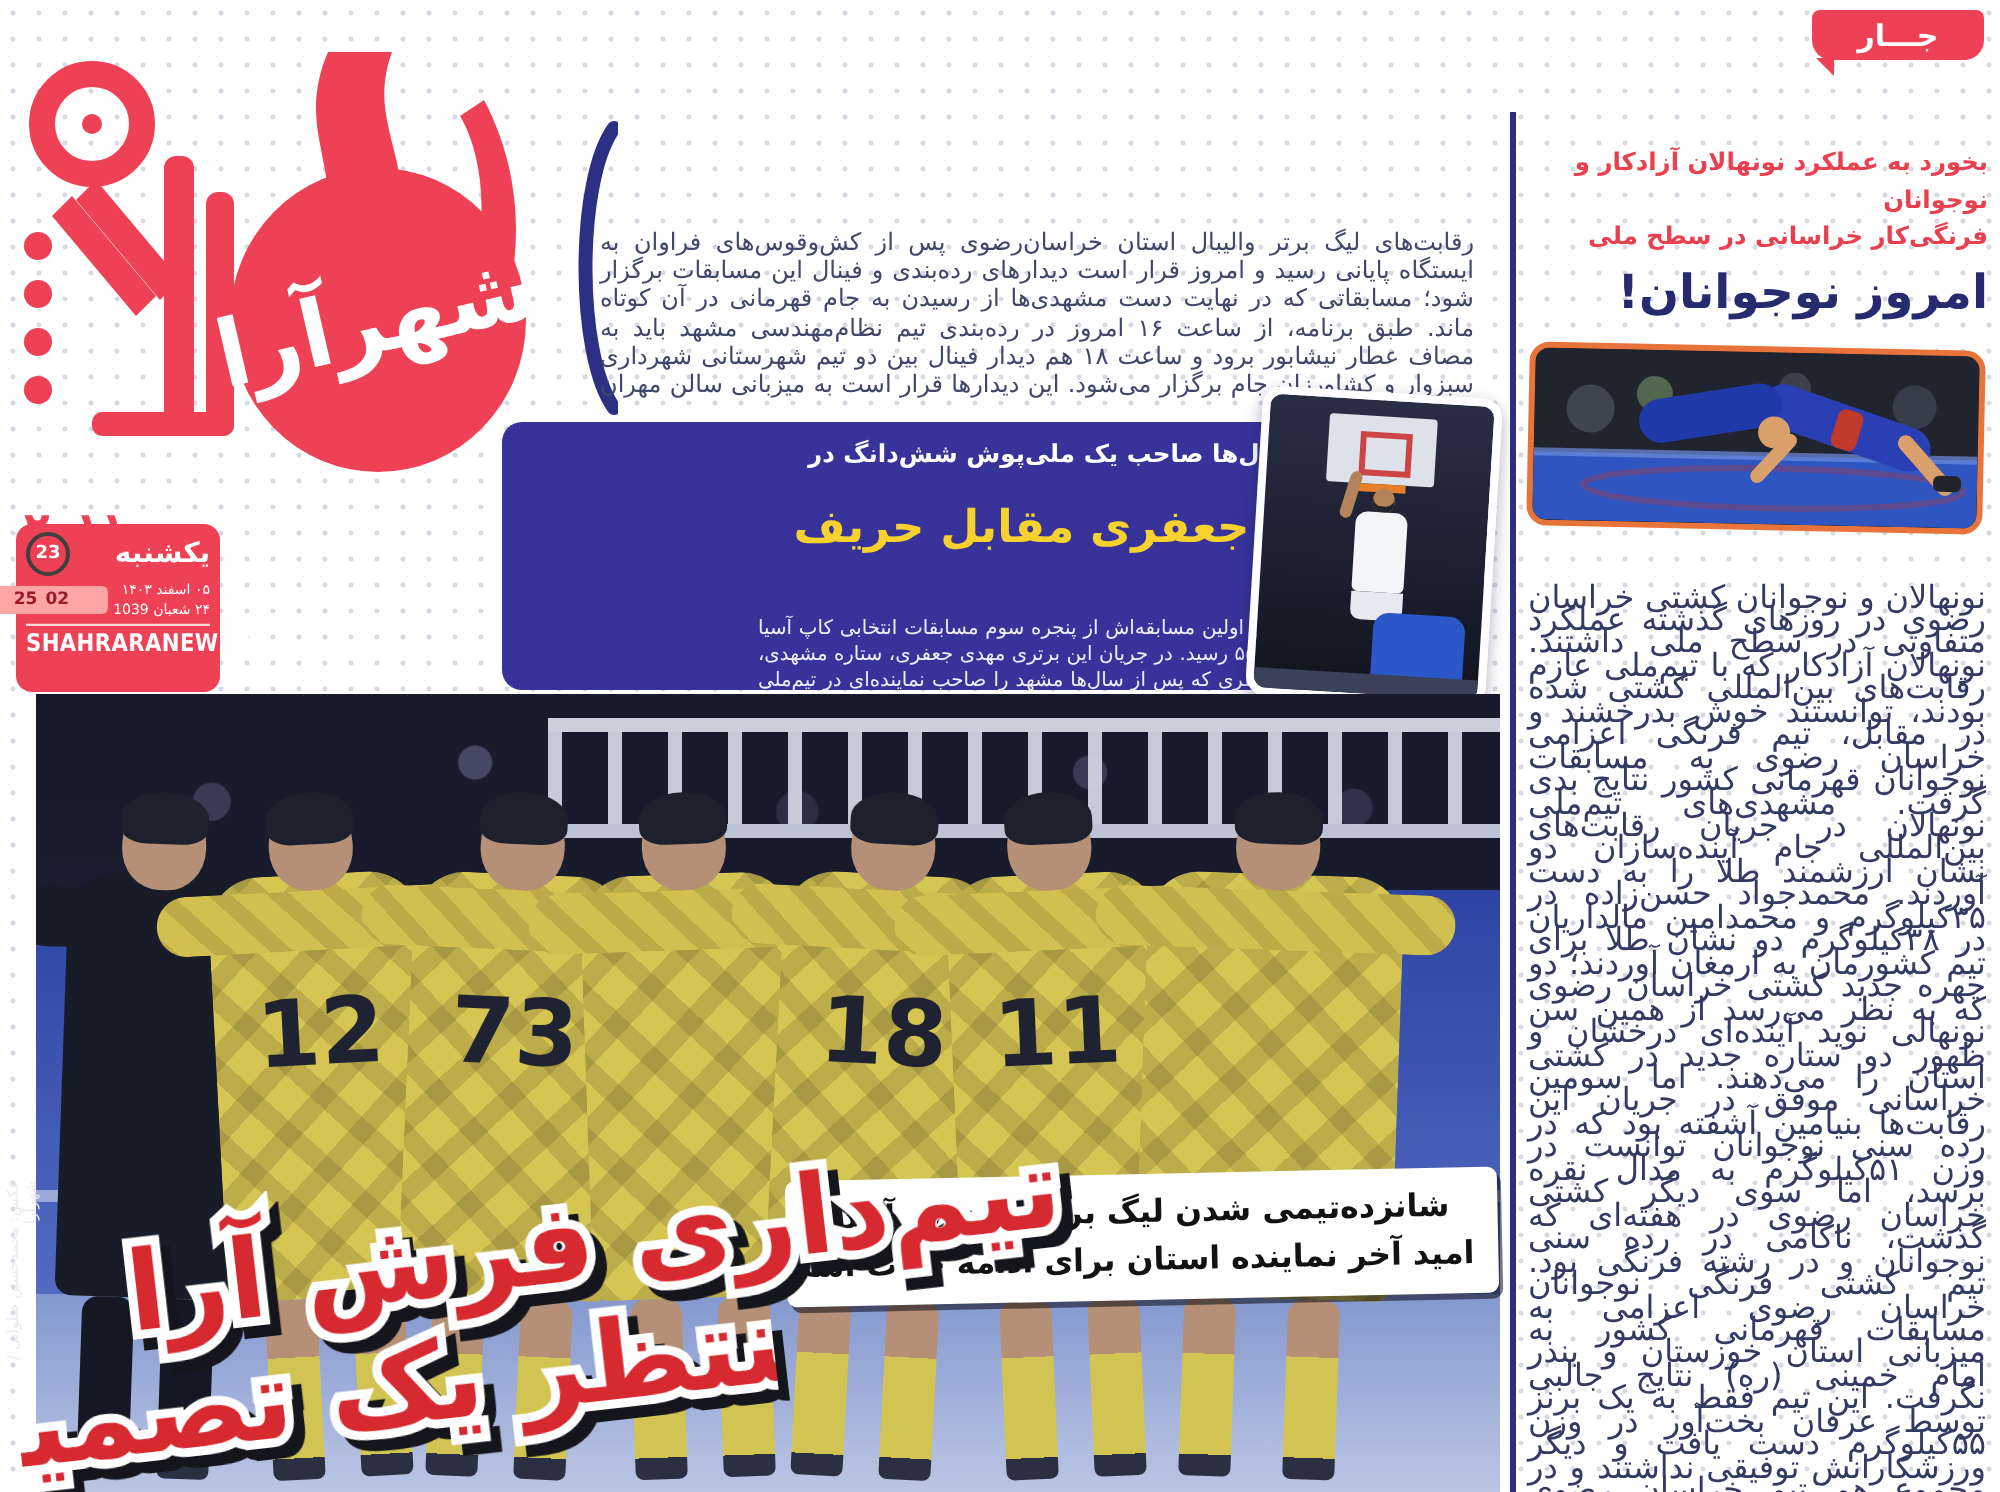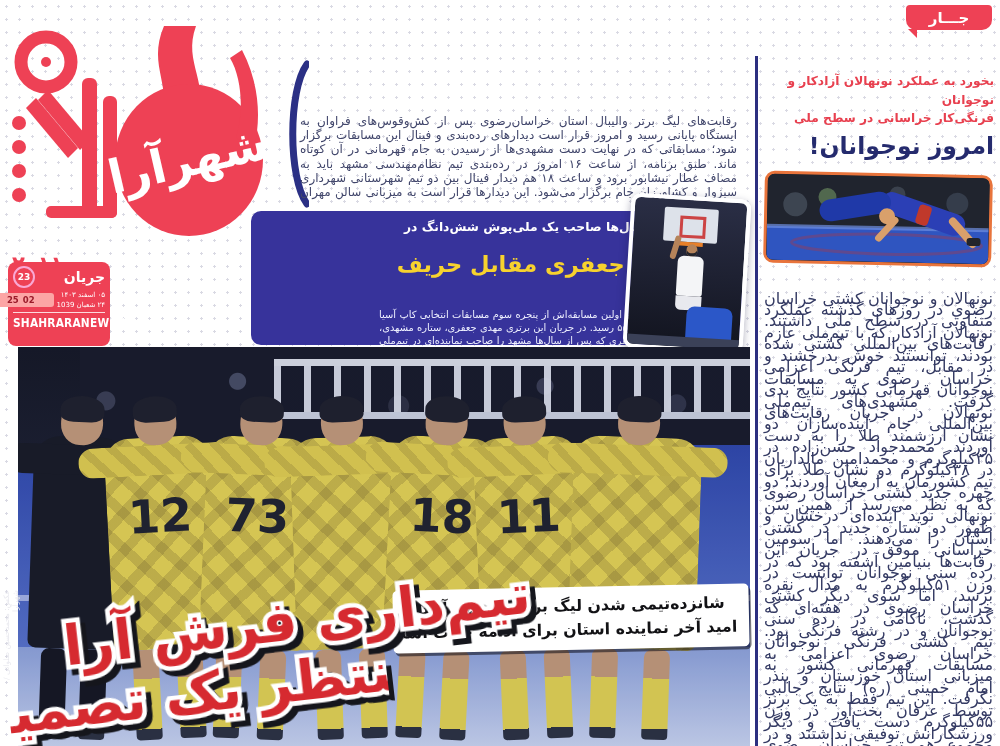--- a/index.html
+++ b/index.html
@@ -17,21 +17,21 @@
   
   .logo-wrap { position:absolute; left:6px; top:20px; width:258px; height:218px; }
   .edition { position:absolute; left:12px; top:252px; width:150px; color:#ee4155;
              font-size:21px; font-weight:bold; letter-spacing:17px; }
 
   
   .date-box { position:absolute; left:8px; top:262px; width:102px; height:84px; background:#ee4155;
               border-radius:8px; color:#fff; padding:4px 5px 3px; }
   .db-row1 { display:flex; flex-direction:row-reverse; align-items:center; justify-content:space-between; }
   .db-weekday { font-size:14px; font-weight:bold; }
-  .db-badge { width:22px; height:22px; border:2px solid #f9a8d4; border-radius:50%; font-size:9px; font-weight:bold;
+  .db-badge { width:22px; height:22px; border:2px solid #404040; border-radius:50%; font-size:9px; font-weight:bold;
               display:flex; align-items:center; justify-content:center; }
   .db-row2 { display:flex; flex-direction:row-reverse; align-items:center; gap:3px; margin-top:2px; }
   .db-dates { flex:1; direction:rtl; }
   .db-dates div { font-size:7px; line-height:10px; white-space:nowrap; letter-spacing:.5px; }
   .db-pgbox { background:#fca5a5; color:#9b1b2a; border-radius:3px; font-size:8.5px; font-weight:bold;
               padding:2px 19px; display:flex; gap:4px; }
   .db-site { border-top:1px solid rgba(255,255,255,.8); margin-top:3px; padding-top:2px; text-align:center;
              font-size:10.6px; font-weight:bold; letter-spacing:.2px; transform:scaleY(1.15); }
 
   
@@ -156,21 +156,21 @@
         <ellipse cx="183" cy="140" rx="74" ry="76"></ellipse>
         <path d="M236 30 C252 60 256 96 248 128 L230 118 C238 92 236 58 224 38 Z"></path>
       </g>
       <text x="182" y="156" text-anchor="middle" font-size="46" font-weight="bold" fill="#ffffff" transform="rotate(-13 182 140)">شهرآرا</text>
     </svg>
   </div>
   <div class="edition">۲۰۱۱</div>
 
   <div class="date-box">
     <div class="db-row1">
-      <span class="db-weekday">جریان</span>
+      <span class="db-weekday">یکشنبه</span>
       <span class="db-badge">23</span>
     </div>
     <div class="db-row2">
       <div class="db-dates">
         <div>۰۵ اسفند ۱۴۰۳</div>
         <div>۲۴ شعبان 1039</div>
       </div>
       <div class="db-pgbox">
         <span>25</span>
         <span>02</span>

